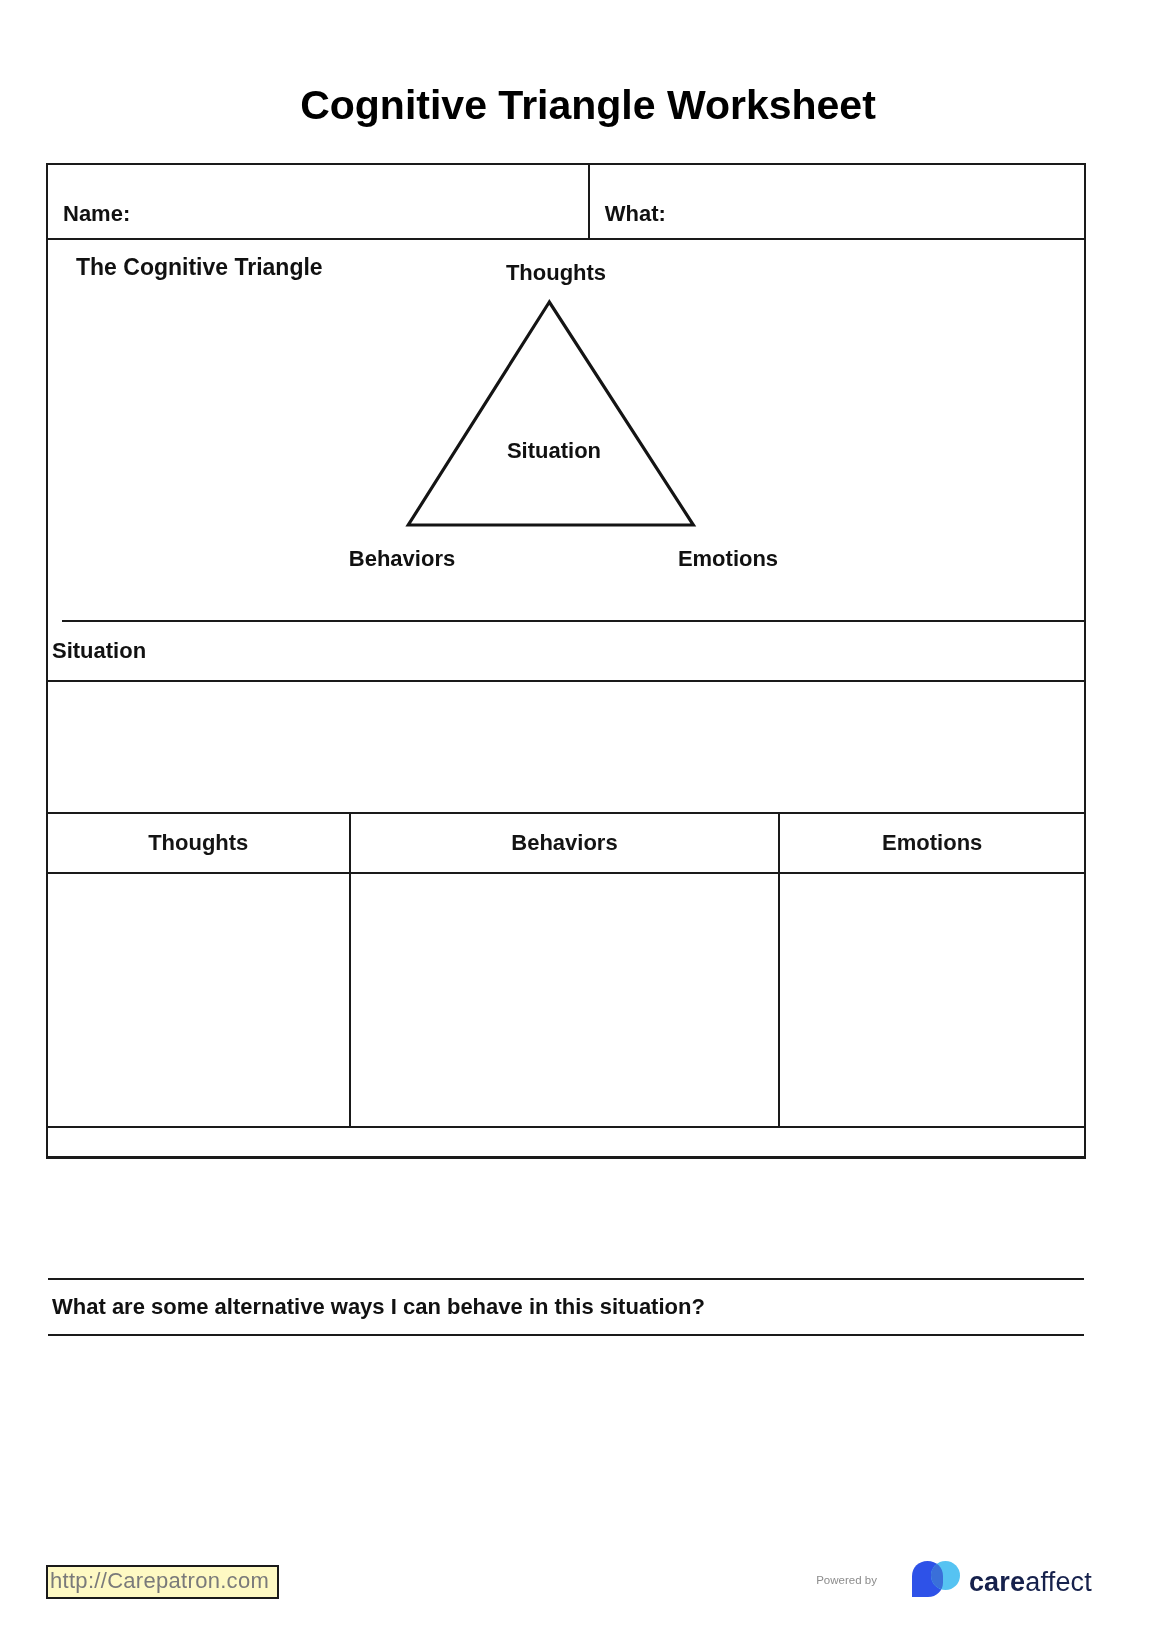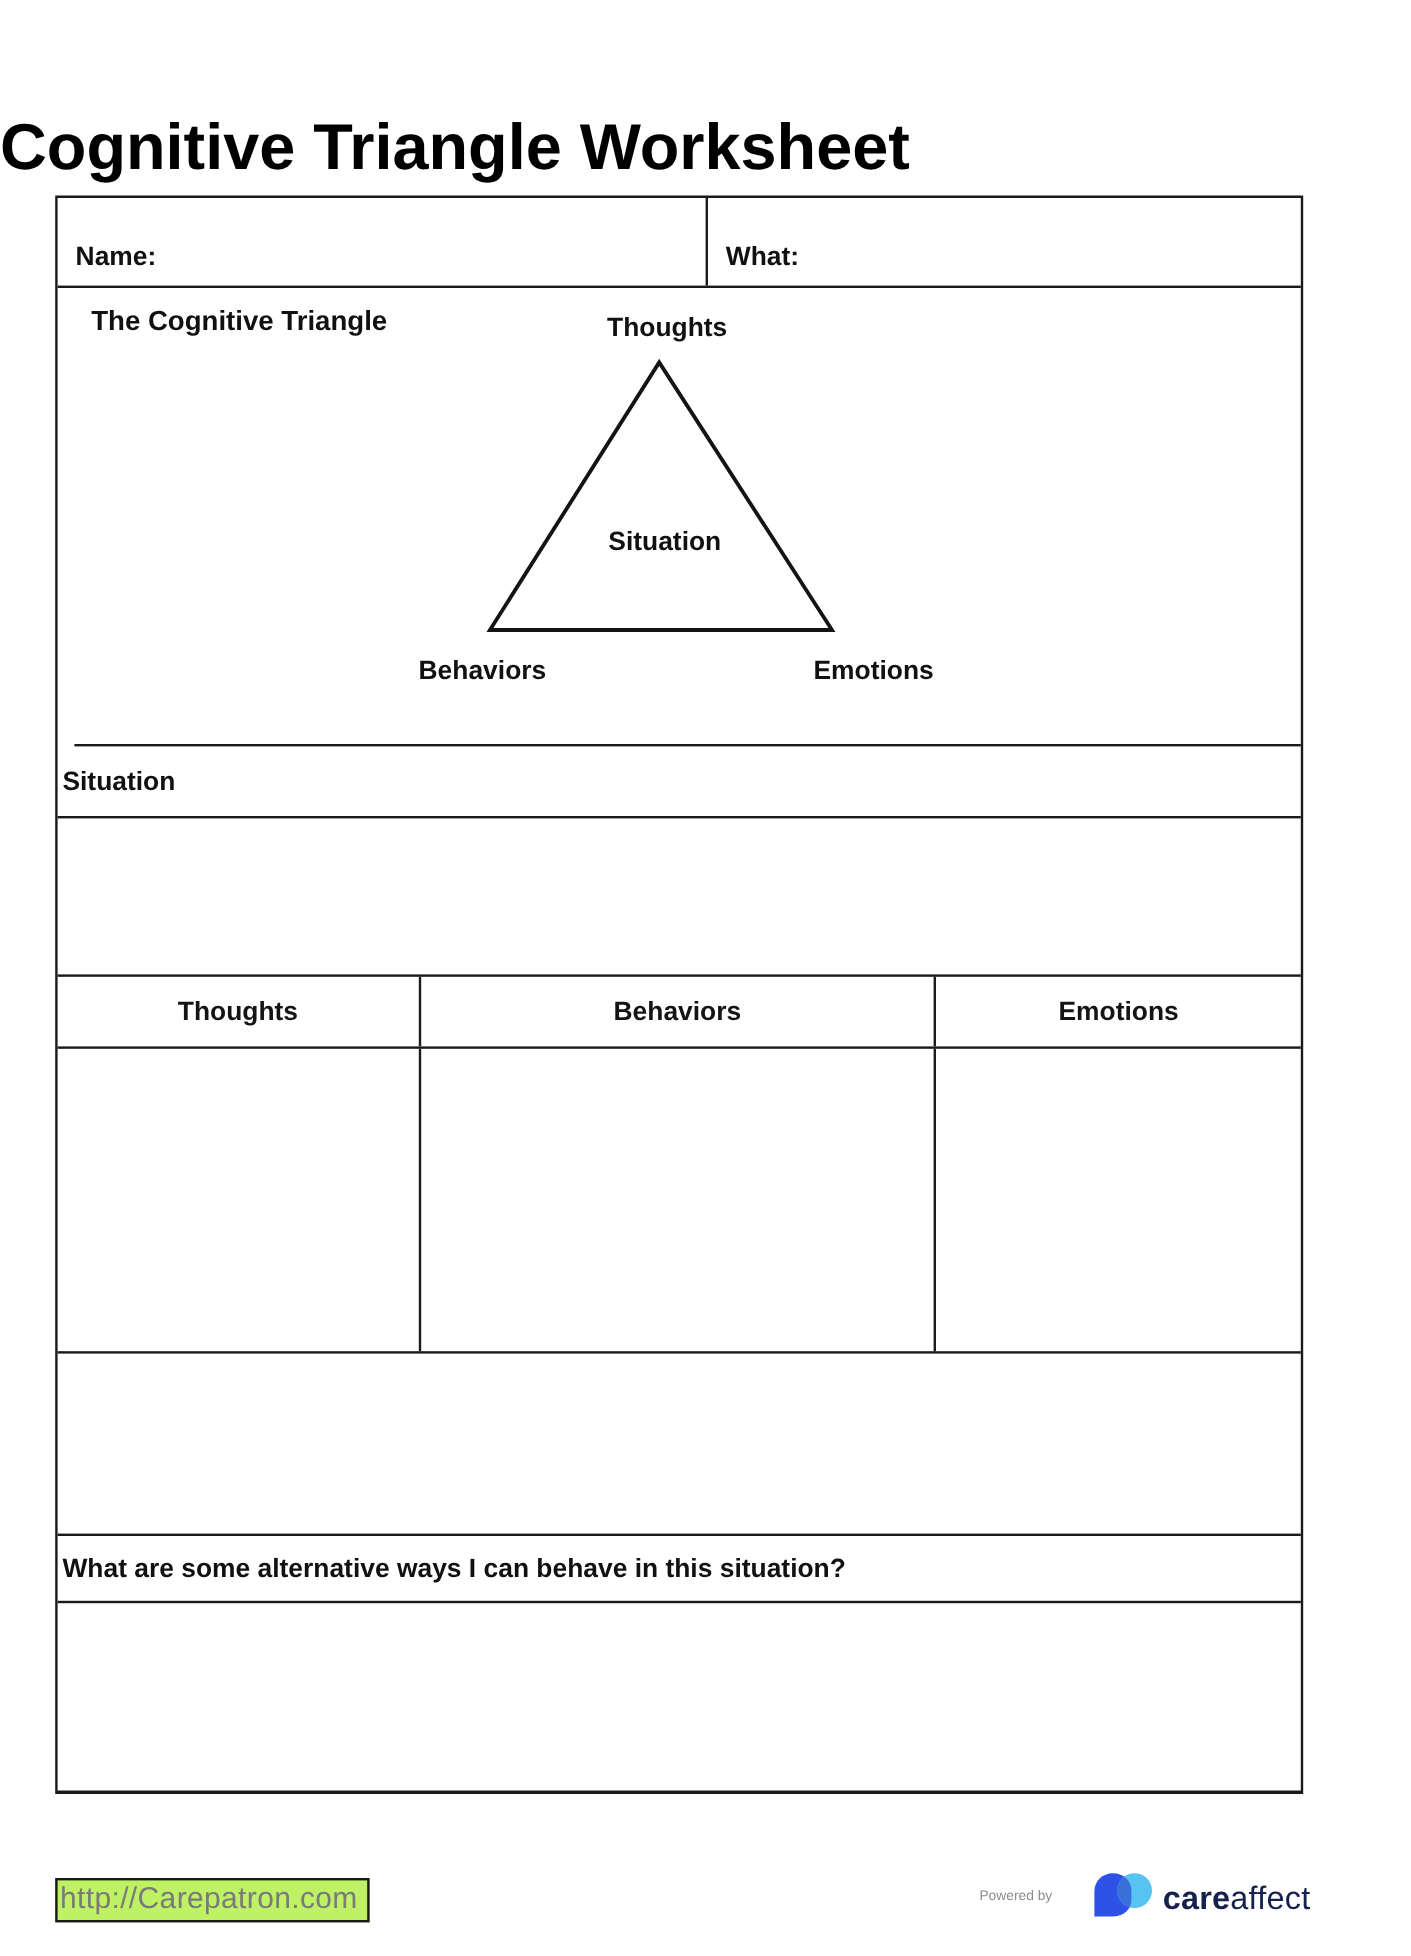--- a/index.html
+++ b/index.html
@@ -5,27 +5,27 @@
   html,body{margin:0;padding:0;background:#ffffff;}
   .page{
     position:relative;
     width:1176px;height:1630px;
     background:#ffffff;
     font-family:"Liberation Sans", sans-serif;
     color:#141414;
     overflow:hidden;
   }
   .title{
-    position:absolute;top:92px;left:0;width:100%;
-    margin:0;
-    font-size:54px;font-weight:700;color:#000;
+    position:absolute;top:82px;left:0;width:100%;
+    margin:0;text-align:center;
+    font-size:41px;font-weight:700;color:#000;
   }
   .sheet{
     position:absolute;left:46px;top:163px;
-    width:1040px;height:1332px;
+    width:1040px;height:996px;
     box-sizing:border-box;
     border:2px solid #1a1a1a;
     border-bottom-width:3px;
     display:flex;flex-direction:column;
     background:#fff;
   }
   .row{box-sizing:border-box;border-bottom:2px solid #1a1a1a;position:relative;flex:none;}
   .row.last{border-bottom:none;flex:1;}
   .lbl{font-weight:700;font-size:22px;color:#111;}
   
@@ -56,22 +56,22 @@
   .tcol{box-sizing:border-box;height:100%;}
   .tcol.c1{width:29.2%;border-right:2px solid #1a1a1a;}
   .tcol.c2{width:41.5%;border-right:2px solid #1a1a1a;}
   .tcol.c3{flex:1;}
   .r-tbl-hdr .tcol{display:flex;align-items:center;justify-content:center;font-weight:700;font-size:22px;}
   
   .footer-link{
     position:absolute;left:46px;top:1565px;
     border:2px solid #1a1a1a;
     padding:1px 8px 3px 2px;
-    font-size:25px;letter-spacing:0.3px;
-    color:#7a7a7a;background:#bef264;
+    font-size:22px;letter-spacing:0.3px;
+    color:#7a7a7a;background:#fef9c3;
     text-decoration:none;display:inline-block;
   }
   .powered{
     position:absolute;right:84px;top:1556px;
     display:flex;align-items:center;height:52px;
   }
   .powered-lbl{font-size:11.5px;color:#8c8c8c;margin-right:28px;position:relative;top:-2px;}
   .logo-mark{width:58px;height:50px;margin-right:6px;flex:none;}
   .brand{font-size:27px;color:#16214c;letter-spacing:0.2px;white-space:nowrap;}
   .brand .bold{font-weight:700;}

